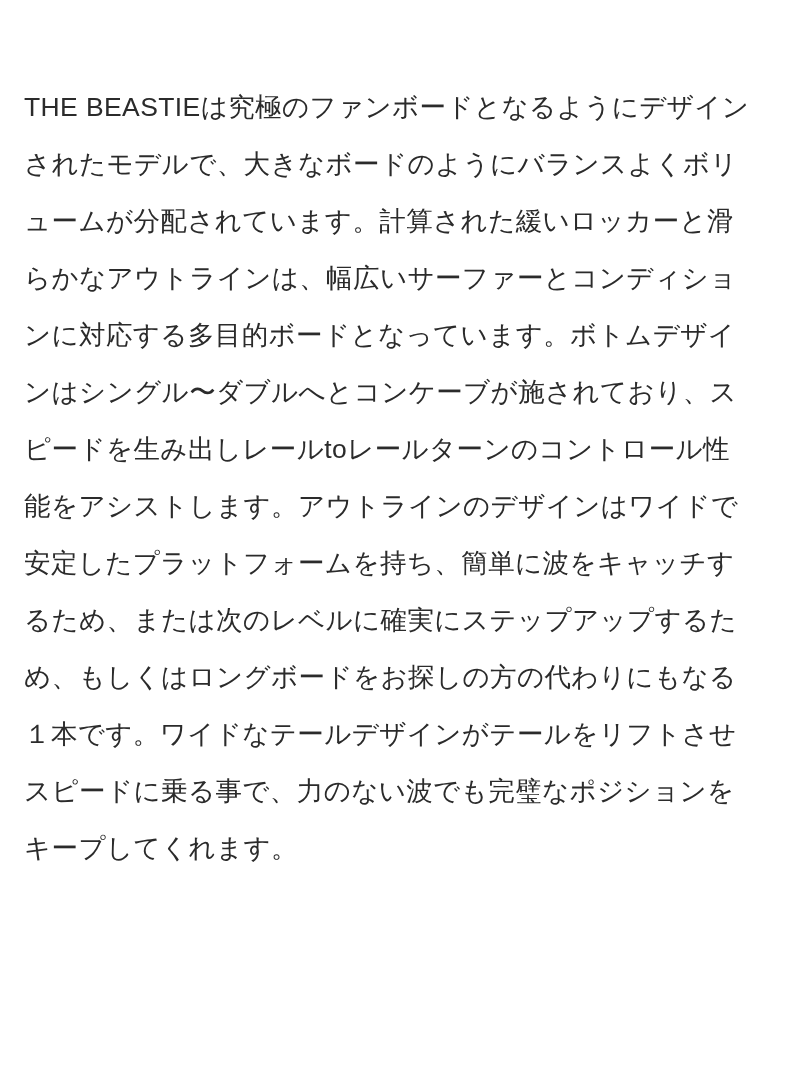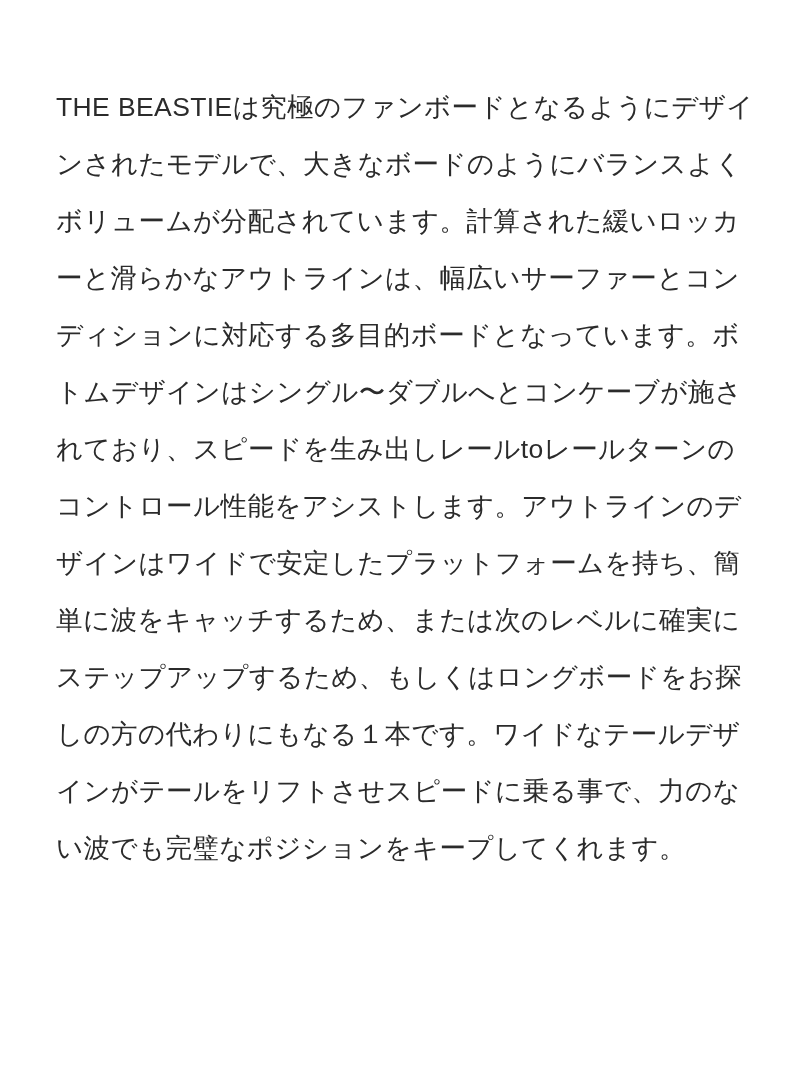--- a/index.html
+++ b/index.html
@@ -11,21 +11,21 @@
     height: 1080px;
     background: #ffffff;
     font-family: "Liberation Sans", "DejaVu Sans", sans-serif;
     overflow: hidden;
   }
   .page {
     box-sizing: border-box;
     width: 796px;
     height: 1080px;
     background: #ffffff;
-    padding: 52px 40px 0 56px;
+    padding: 52px 40px 0 24px;
   }
   .body-text {
     color: #2b2b2b;
     font-size: 26.5px;
     line-height: 57px;
     letter-spacing: 0.4px;
     text-align: left;
     white-space: pre-wrap;
     word-break: break-all;
     font-weight: 400;

